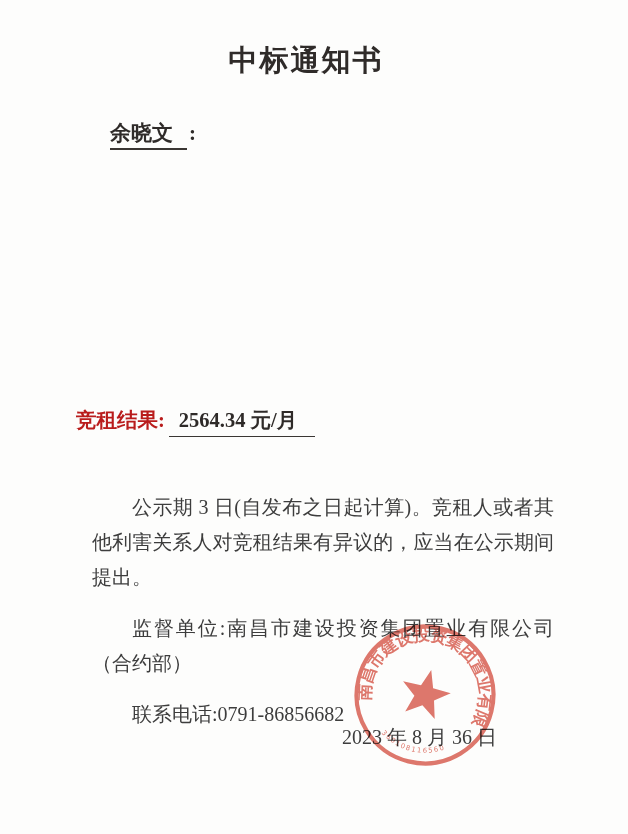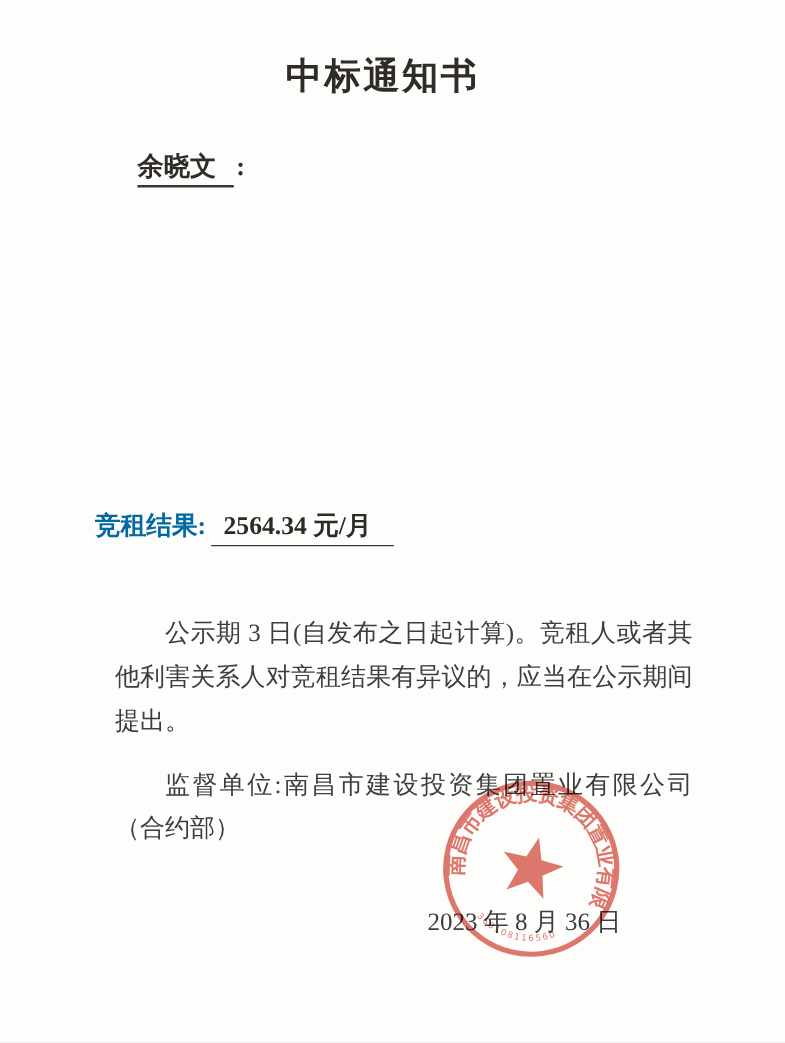--- a/index.html
+++ b/index.html
@@ -38,21 +38,21 @@
   .hl{
     font-weight:700;color:#2e2a28;
     text-decoration:underline;
     text-decoration-thickness:2px;
     text-underline-offset:5px;
   }
   .result{
     position:absolute;top:406px;left:76px;
     font-size:20.5px;
   }
-  .result .label{font-weight:700;color:#0369a1;}
+  .result .label{font-weight:700;color:#b91c1c;}
   .result .value{
     display:inline-block;
     font-weight:700;color:#2e2a28;
     border-bottom:1.5px solid #3a3633;
     padding:0 18px 2px 10px;
     margin-left:4px;
   }
   .notice{top:474px;}
   .signature-line{position:absolute;font-size:20px;white-space:nowrap;}
   .sig-lessor{top:687px;left:201px;}
@@ -77,20 +77,21 @@
   </div>
 
 
   <div class="result">
     <span class="label">竞租结果:</span><span class="value">2564.34 元/月</span>
   </div>
 
   <div class="para notice">
     <p>公示期 3 日(自发布之日起计算)。竞租人或者其他利害关系人对竞租结果有异议的，应当在公示期间提出。</p>
     <p>监督单位:南昌市建设投资集团置业有限公司（合约部）</p>
+    <p>联系电话:0791-86856682</p>
   </div>
 
   <div class="signature-line sig-date">2023 年 8 月 36 日</div>
 
   <svg class="seal" viewBox="0 0 200 200">
     <circle cx="100" cy="100" r="90" fill="none" stroke="#d85a4c" stroke-width="5.5"></circle>
     <polygon points="100,66 108.2,88.7 132.3,89.5 113.3,104.3 120,127.5 100,114 80,127.5 86.7,104.3 67.7,89.5 91.8,88.7" fill="#d85a4c"></polygon>
     <path id="sealTopArc" d="M 32.3,124.6 A 72,72 0 1 1 167.7,124.6" fill="none"></path>
     <text font-size="22" font-weight="700" fill="#d85a4c" letter-spacing="-1" font-family="Liberation Serif, DejaVu Serif, serif">
       <textPath href="#sealTopArc" startOffset="0">南昌市建设投资集团置业有限公司</textPath>

